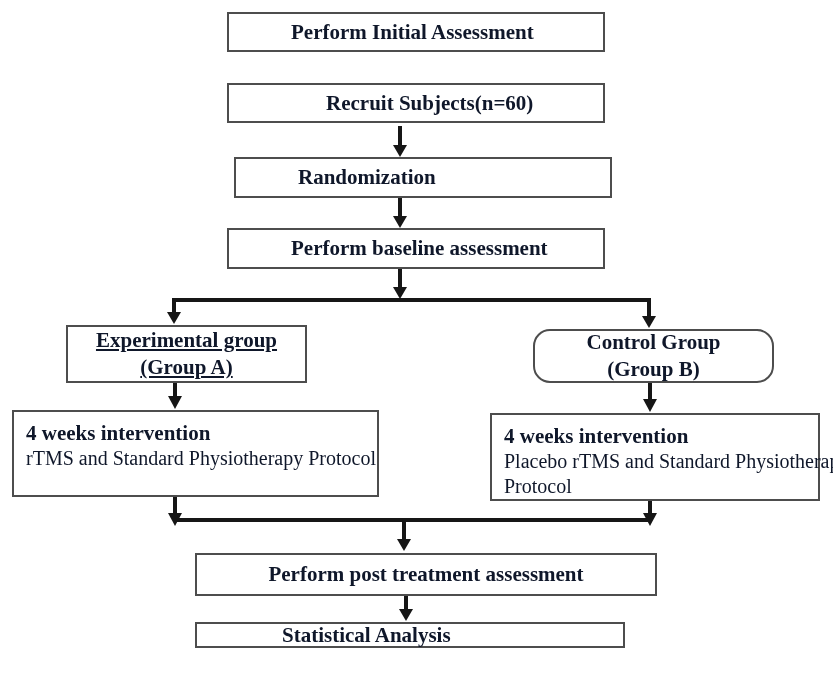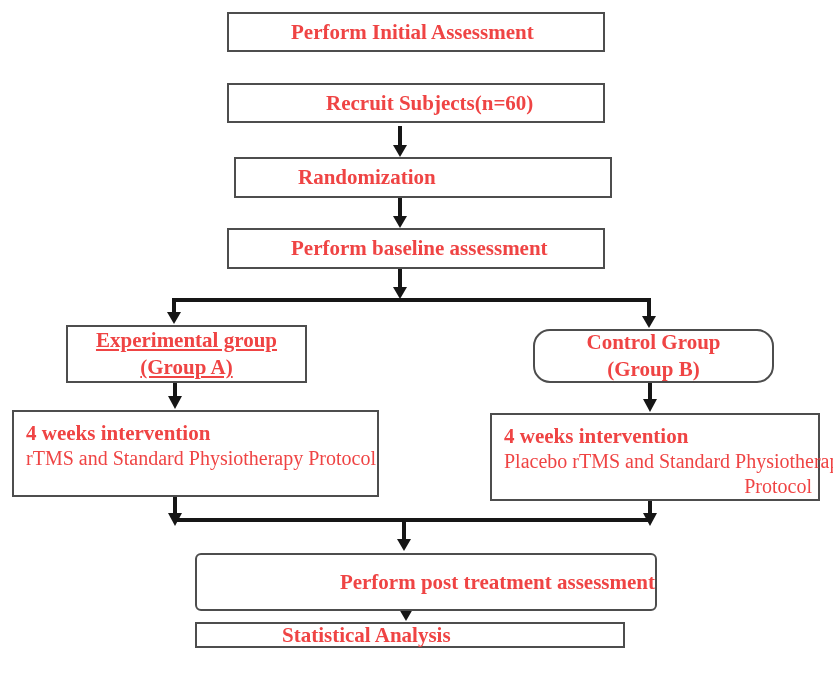--- a/index.html
+++ b/index.html
@@ -6,21 +6,21 @@
     margin: 0;
     padding: 0;
     background: #ffffff;
   }
   .canvas {
     position: relative;
     width: 833px;
     height: 673px;
     background: #ffffff;
     font-family: "Liberation Serif", "DejaVu Serif", serif;
-    color: #ef4444;
+    color: #0f172a;
     overflow: hidden;
   }
   .connectors {
     position: absolute;
     left: 0;
     top: 0;
     width: 833px;
     height: 673px;
   }
   .connectors line {
@@ -46,36 +46,35 @@
     font-size: 21px;
     line-height: 27px;
     white-space: nowrap;
   }
   .node .sub {
     display: block;
     font-weight: normal;
     font-size: 20px;
     line-height: 25px;
     white-space: nowrap;
-    text-align: right;
   }
   
   .n-initial   { left: 227px; top: 12px;  width: 378px; height: 40px; padding-left: 62px; }
   .n-recruit   { left: 227px; top: 83px;  width: 378px; height: 40px; padding-left: 97px; }
   .n-random    { left: 234px; top: 157px; width: 378px; height: 41px; padding-left: 62px; }
   .n-baseline  { left: 227px; top: 228px; width: 378px; height: 41px; padding-left: 62px; }
   
   .n-expgroup  { left: 66px;  top: 325px; width: 241px; height: 58px; text-align: center; text-decoration: underline; }
   .n-ctrlgroup { left: 533px; top: 329px; width: 241px; height: 54px; text-align: center; border-radius: 17px; }
   
   .n-inta      { left: 12px;  top: 410px; width: 367px; height: 87px; justify-content: flex-start; padding: 8px 6px 6px 12px; }
   .n-intb      { left: 490px; top: 413px; width: 330px; height: 88px; justify-content: flex-start; padding: 8px 6px 6px 12px; }
   .n-inta .t, .n-intb .t { line-height: 26px; }
   
-  .n-post      { left: 195px; top: 553px; width: 462px; height: 58px; align-items: flex-end; border-radius: 6px; }
+  .n-post      { left: 195px; top: 553px; width: 462px; height: 43px; align-items: center; }
   .n-stats     { left: 195px; top: 622px; width: 430px; height: 26px; padding-left: 85px; }
 </style>
 </head>
 <body>
 
 <div class="canvas">
 
   <svg class="connectors" viewBox="0 0 833 673" aria-hidden="true">
 
     <g>

